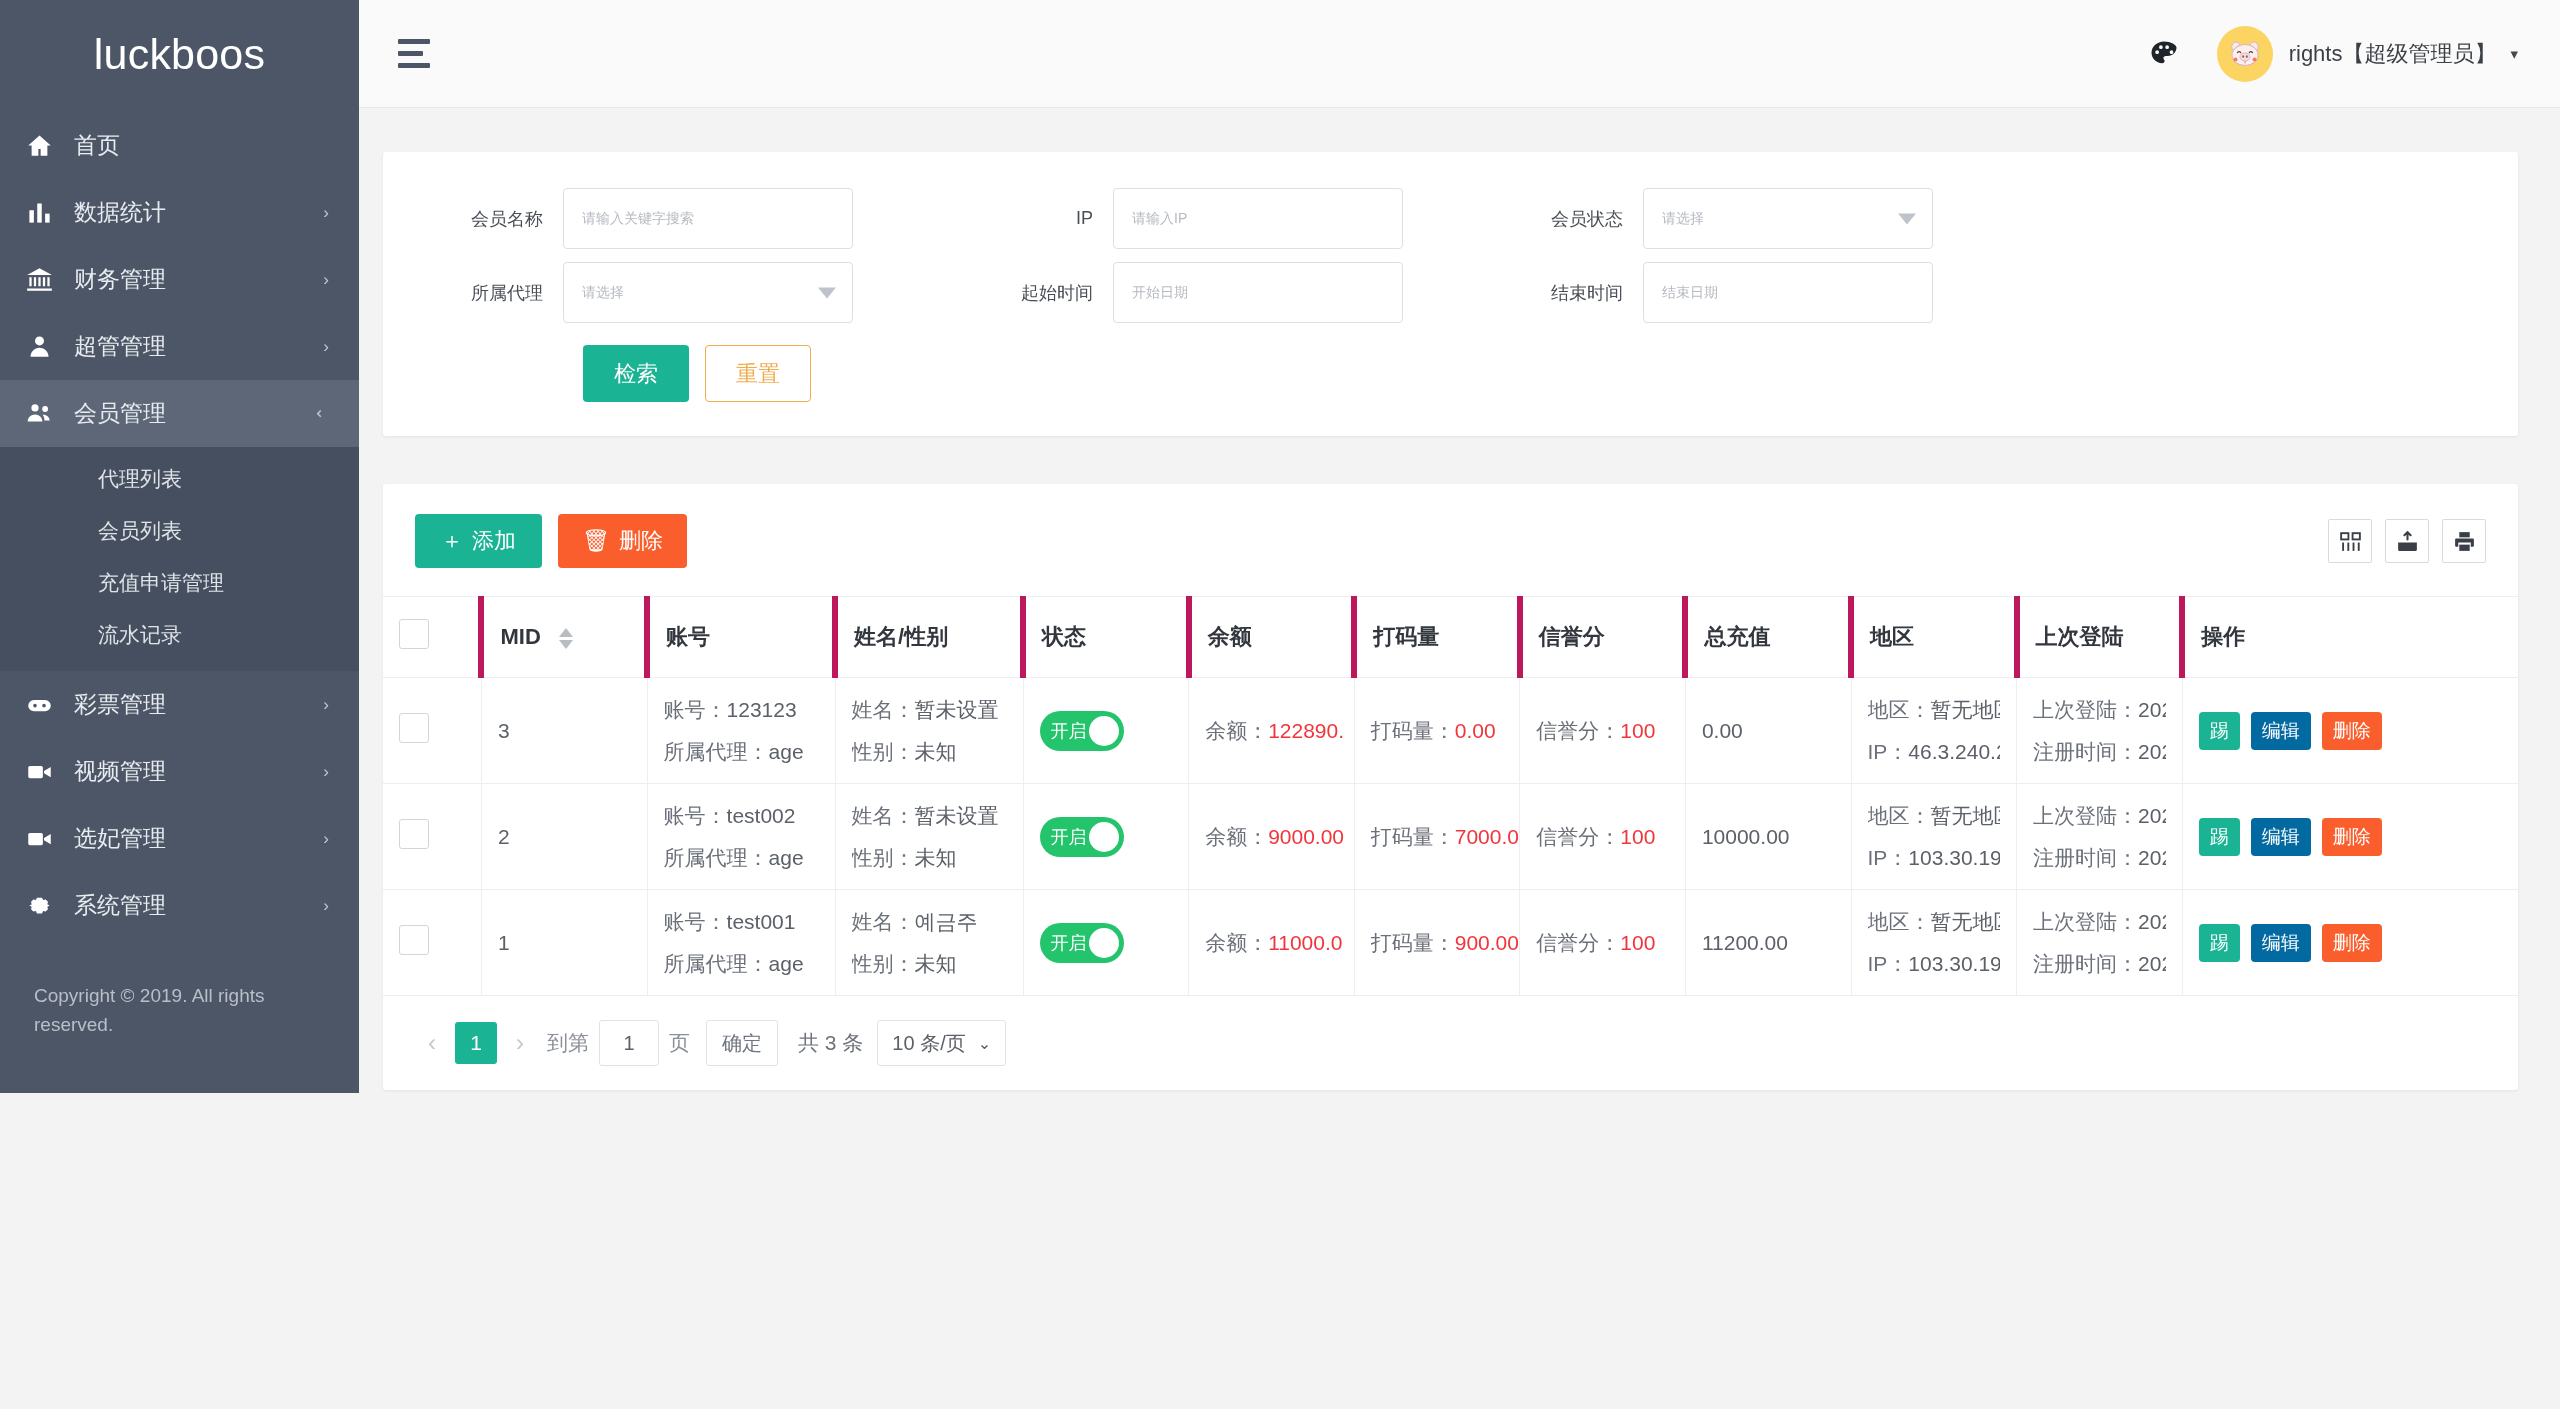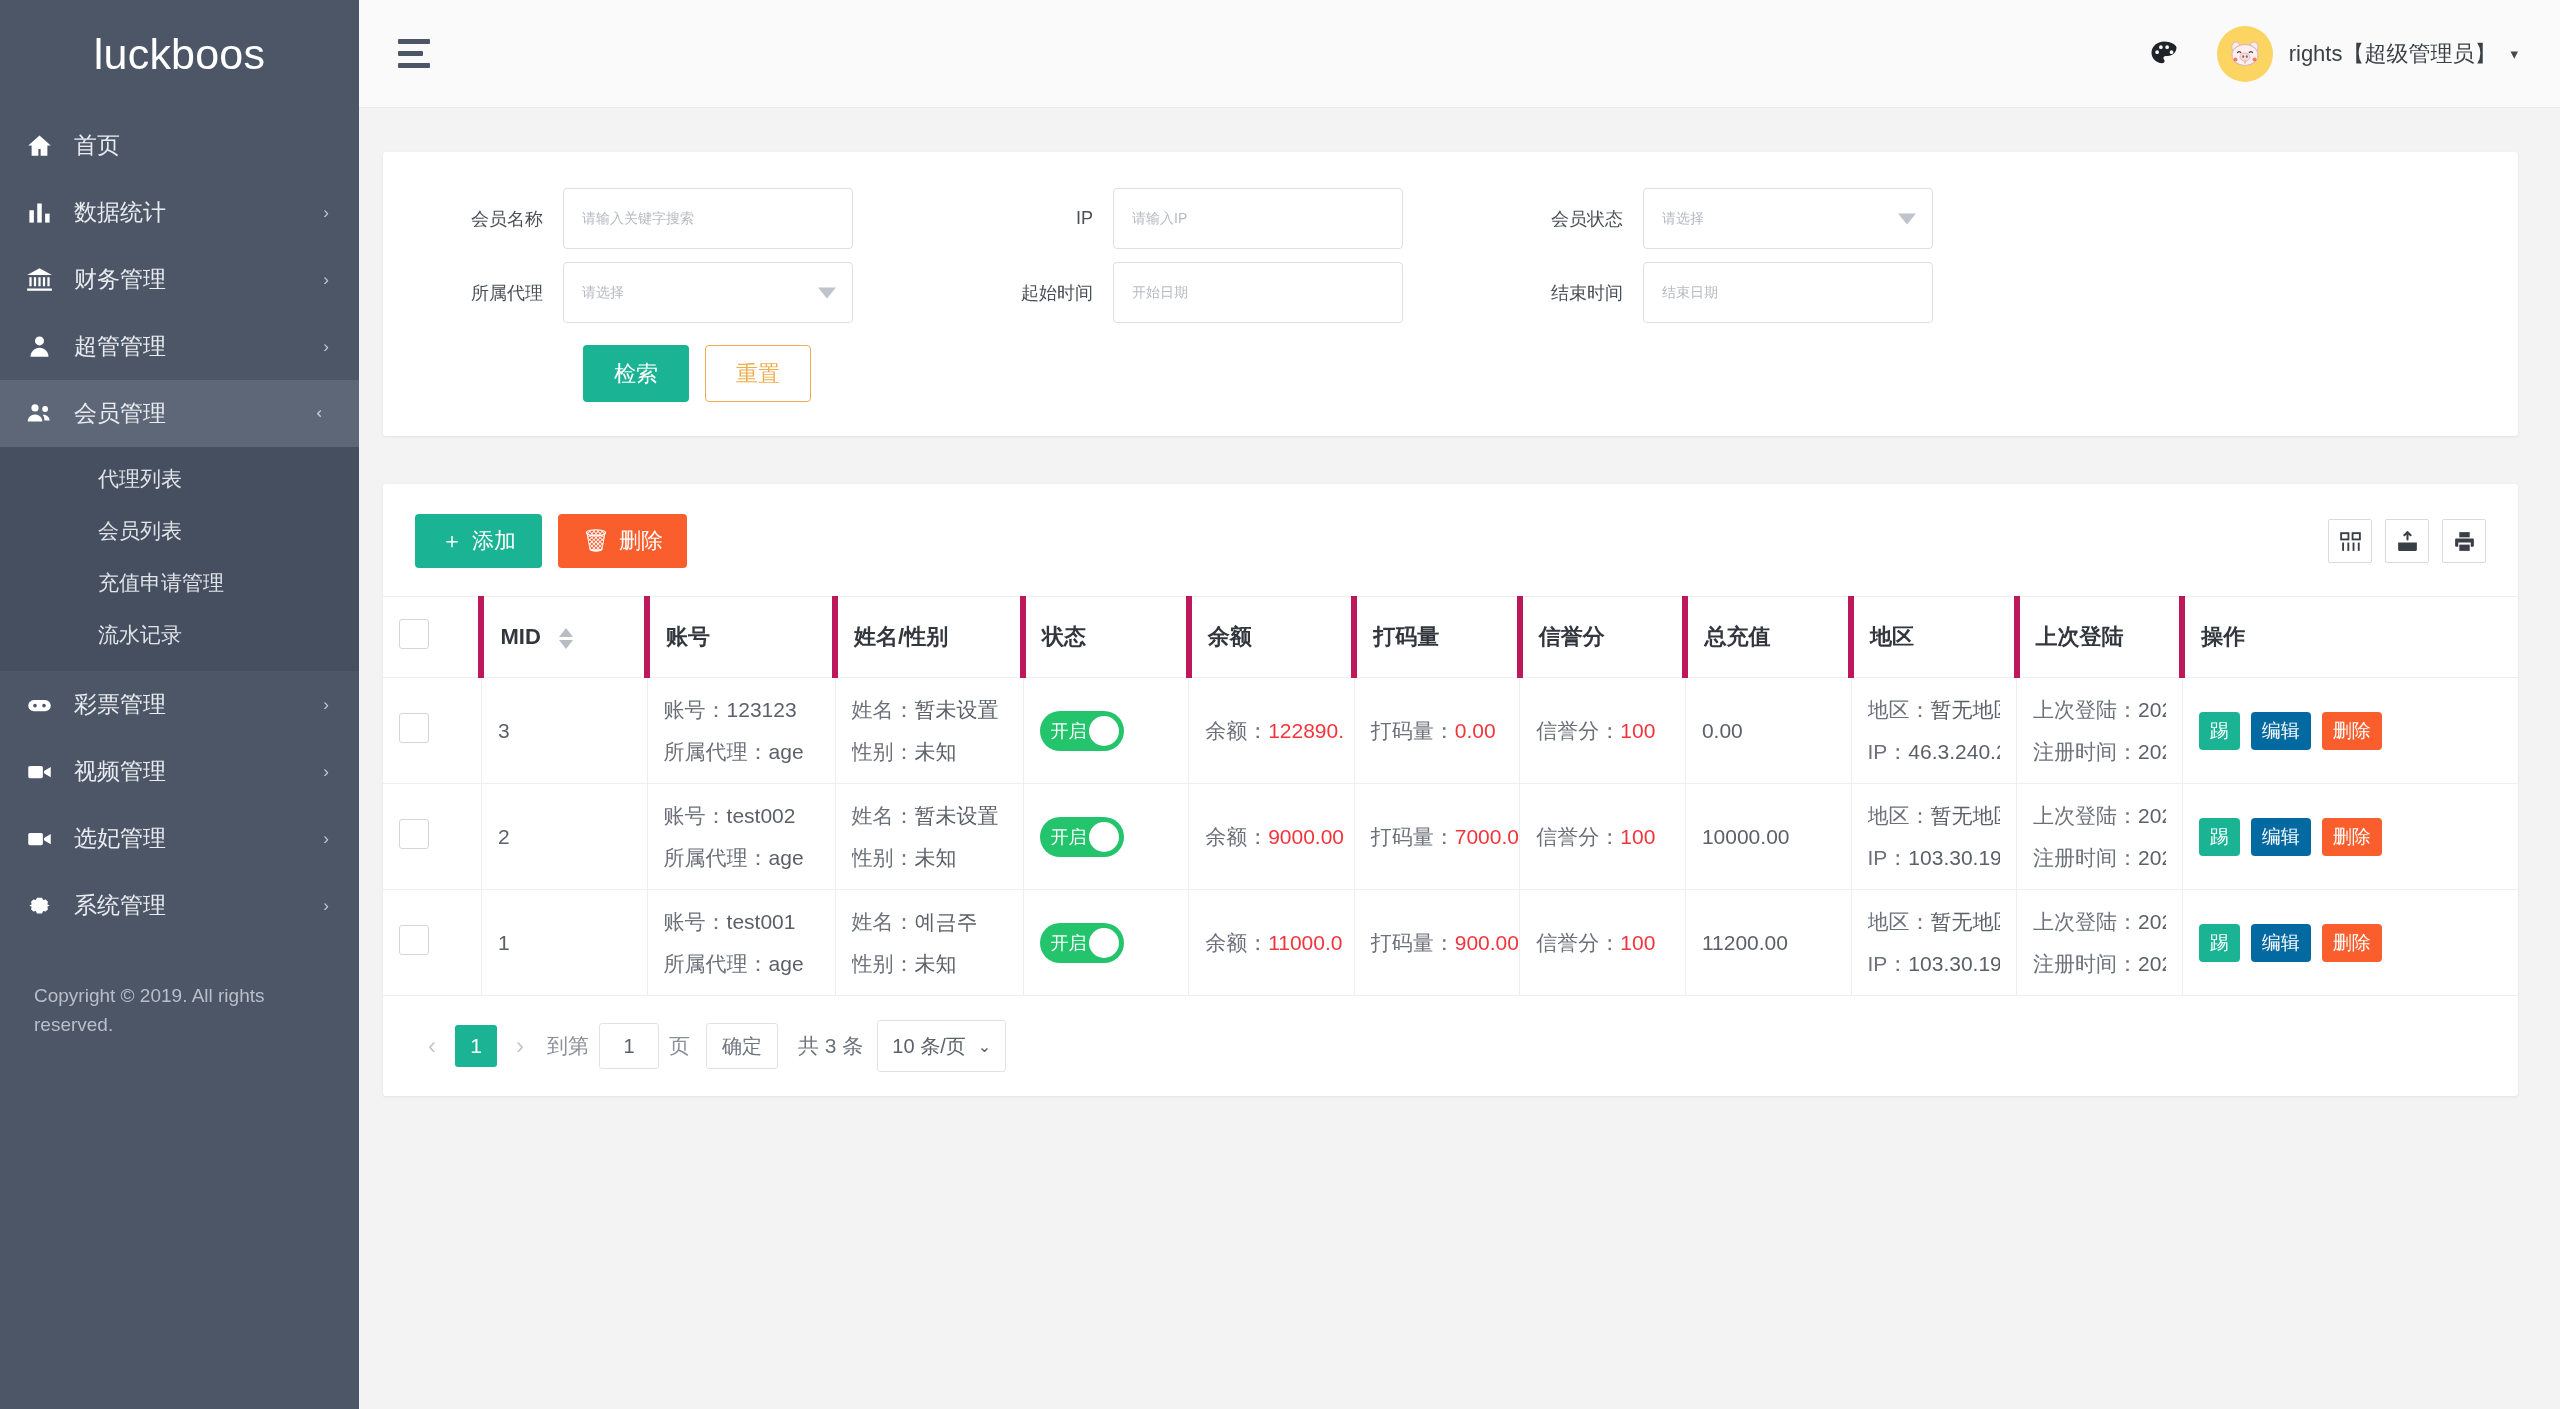--- a/index.html
+++ b/index.html
@@ -6,21 +6,21 @@
   html, body {
     width: 2560px; height: 1409px;
     font-family: "Liberation Sans", "DejaVu Sans", sans-serif;
     background: #f3f3f4;
     overflow: hidden;
   }
   .app { display: flex; width: 2560px; height: 1409px; }
 
   
   .sidebar {
-    width: 359px; min-width: 359px; height: 1409px;
+    width: 359px; min-width: 359px; height: 1093px;
     background: #4c5667; color: #e6e9ed;
     position: relative; overflow: hidden;
   }
   .brand {
     height: 108px; display: flex; align-items: center; justify-content: center;
     font-size: 43px; color: #ffffff; letter-spacing: .2px; font-weight: 400;
   }
   .nav { padding-top: 4px; }
   .nav-item {
     height: 67px; display: flex; align-items: center;
@@ -201,21 +201,21 @@
     display:flex; align-items:center; justify-content:center; color:#5c6169;
     font-size: 20px; background:#fff; cursor: text;
   }
   .pg-btn {
     height: 46px; border: 1px solid #e0e2e6; border-radius: 3px; background:#fff;
     display:flex; align-items:center; justify-content:center; padding: 0 15px;
     color:#707680; font-size: 20px; margin: 0 6px; cursor: pointer;
   }
   .pg-total { margin: 0 14px; color: #6d727a; white-space: nowrap; }
   .pg-size {
-    height: 52px; border: 1px solid #e0e2e6; border-radius: 3px; background:#fff;
+    height: 46px; border: 1px solid #e0e2e6; border-radius: 3px; background:#fff;
     display:flex; align-items:center; gap: 12px; padding: 0 14px;
     color:#5c6169; font-size: 20px; cursor: pointer;
   }
   .pg-size .cv { font-size: 16px; color:#5c6169; }
 </style>
 </head>
 <body>
 
 <div class="app">
 

